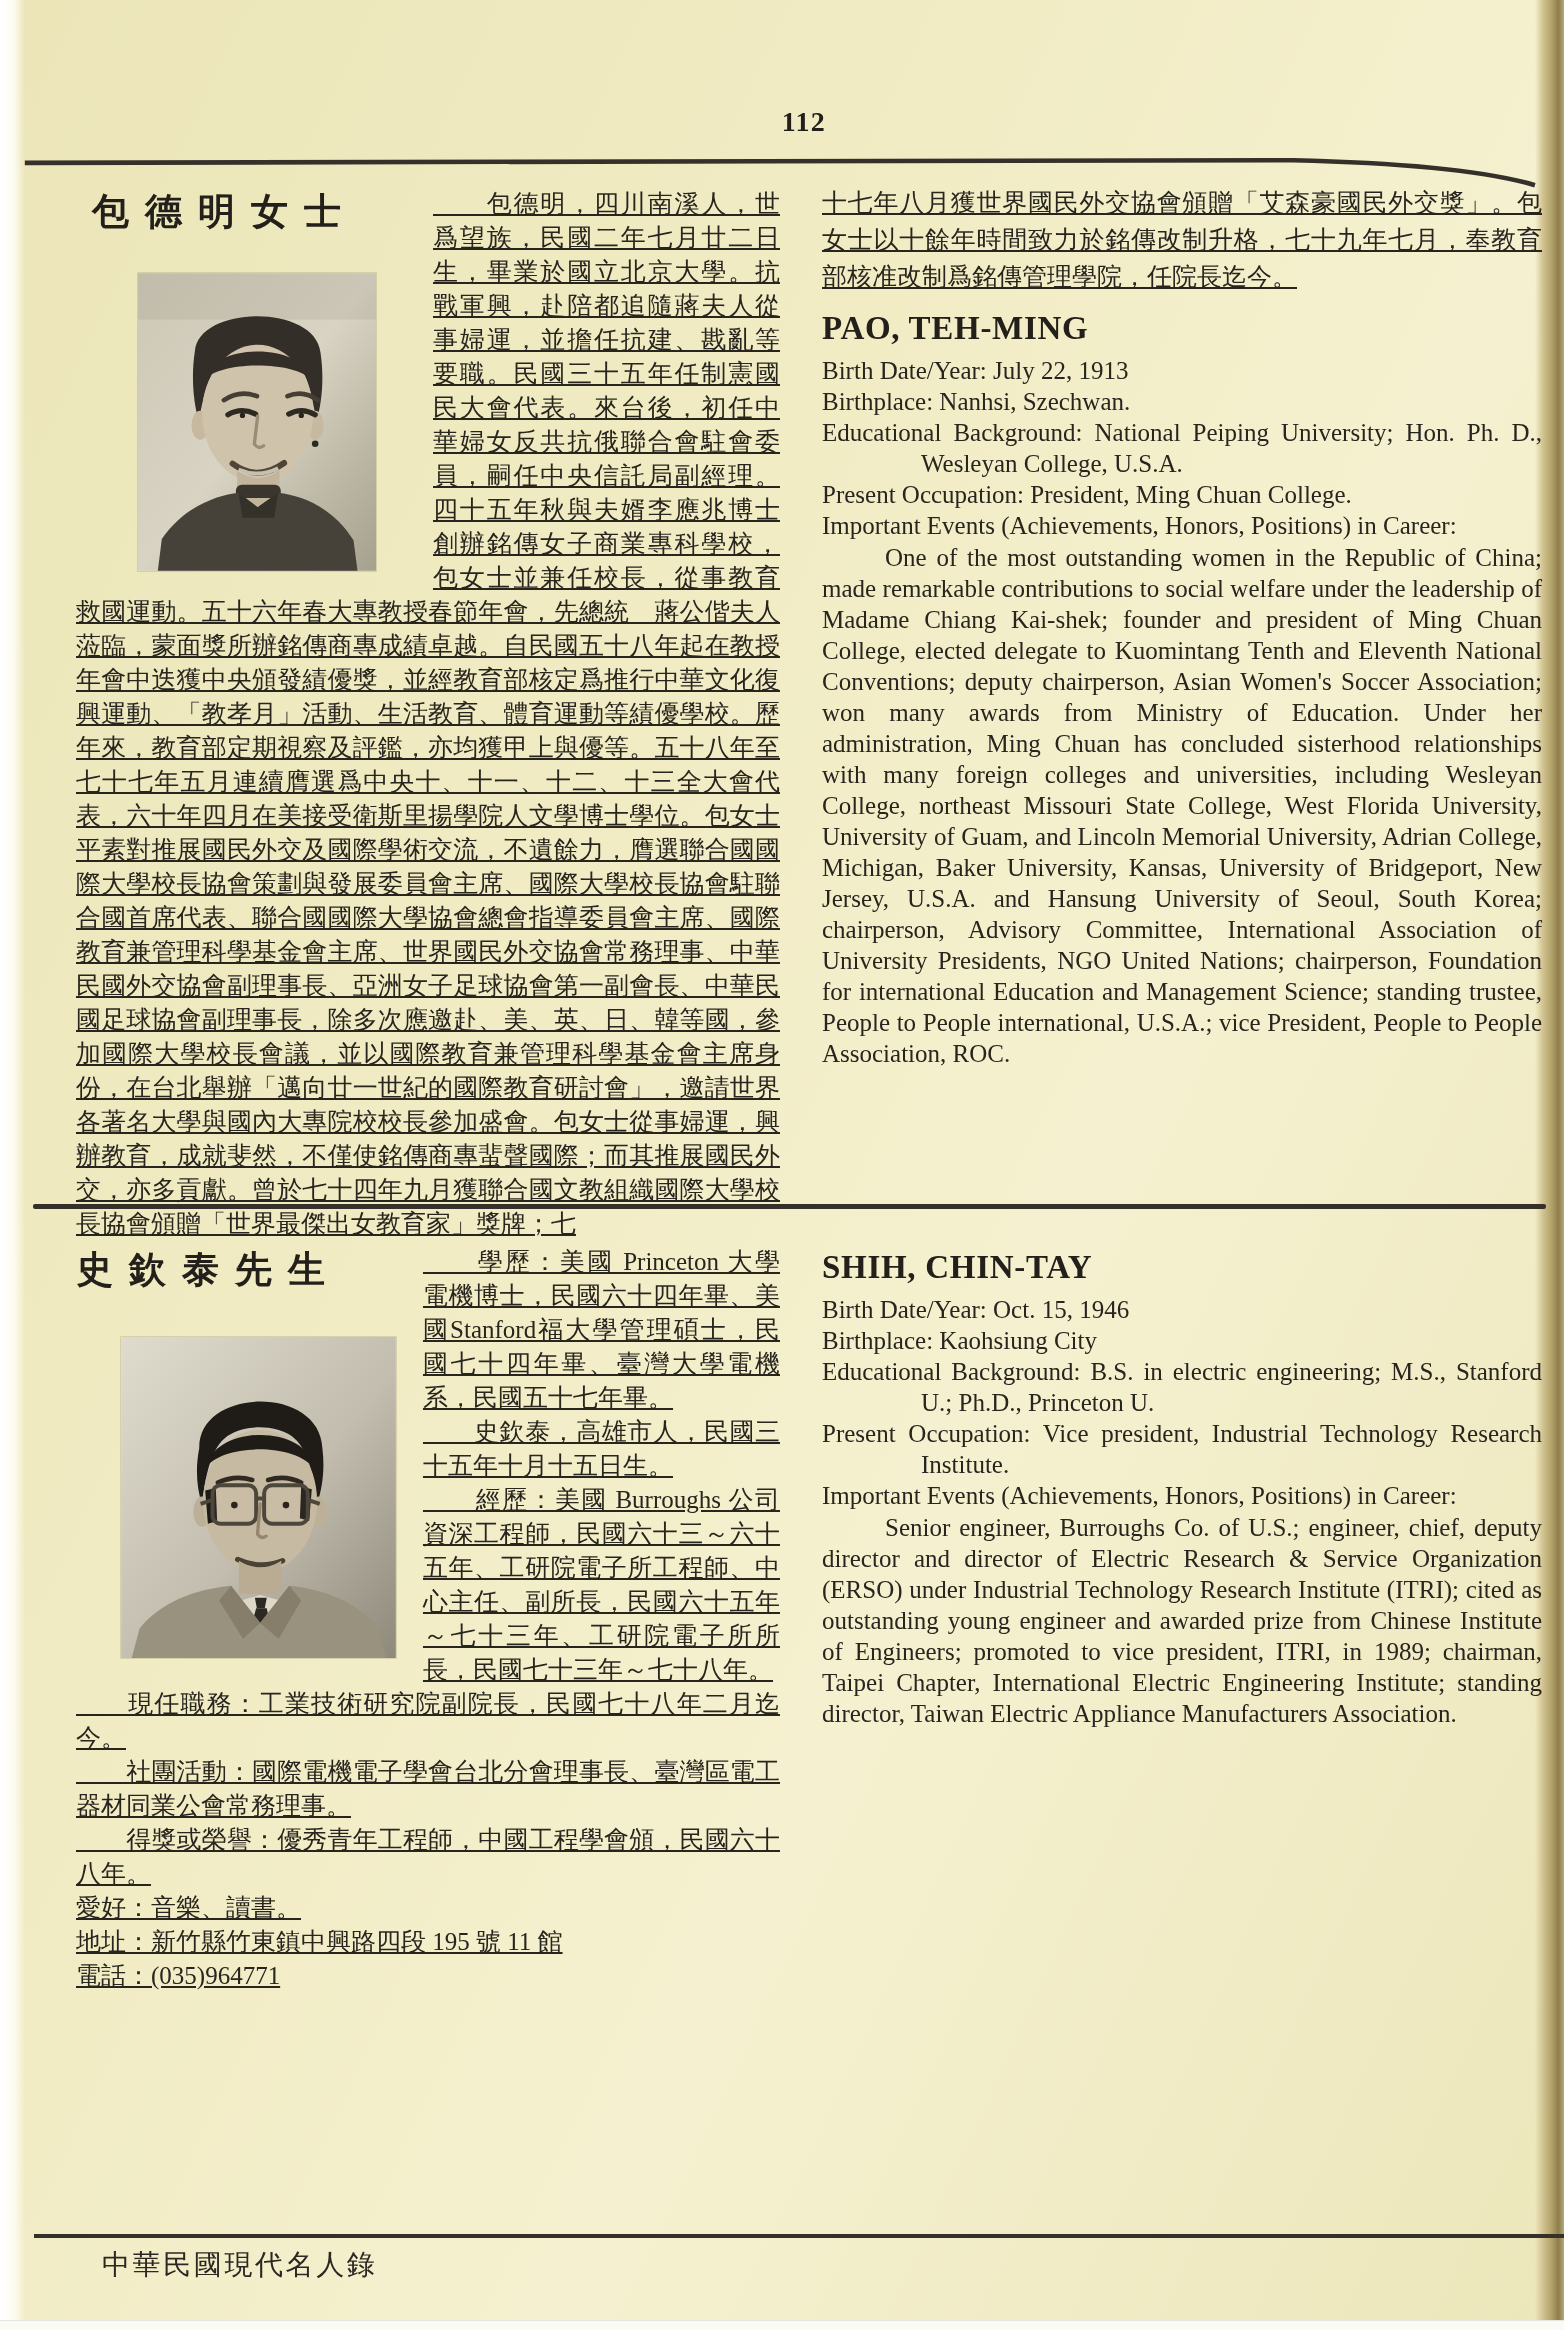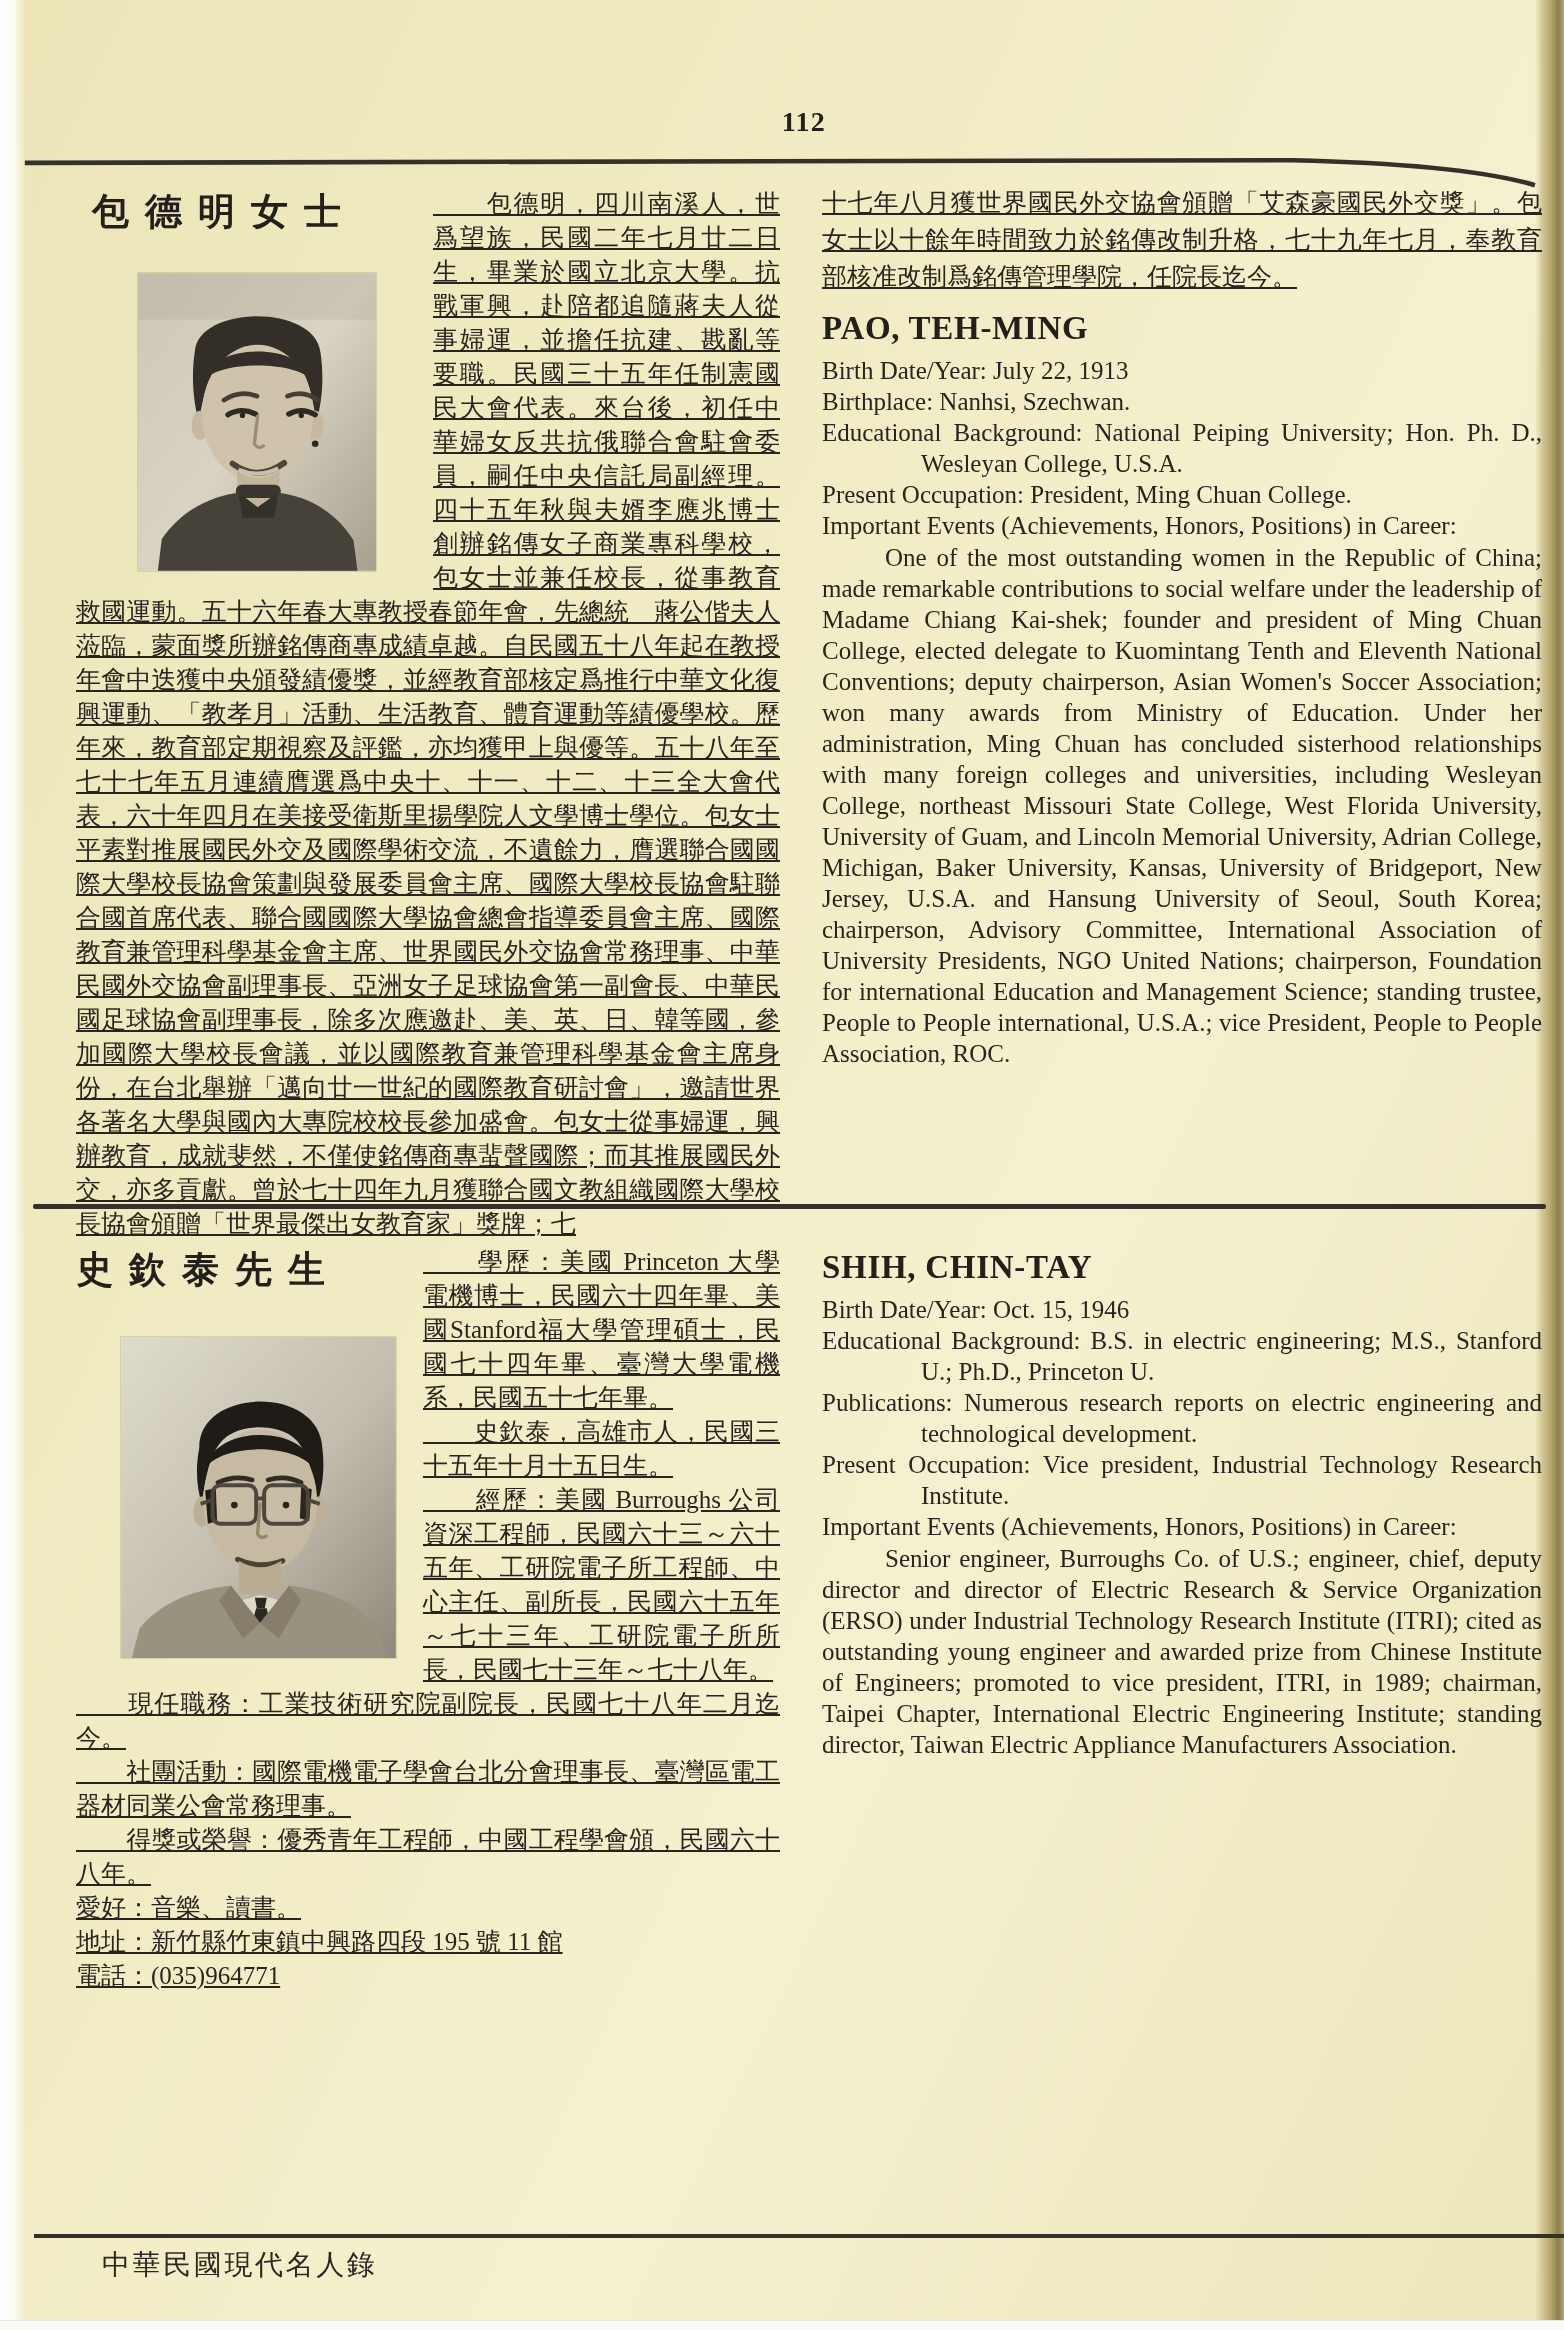--- a/index.html
+++ b/index.html
@@ -173,22 +173,22 @@
       <p>地址：新竹縣竹東鎮中興路四段 195 號 11 館</p>
       <p>電話：(035)964771</p>
     </div>
     <div class="clear"></div>
   </div>
 
   <div class="col col-2-right">
     <h3 class="en-heading" style="margin-top:0;">SHIH, CHIN-TAY</h3>
     <div class="en">
       <p class="field">Birth Date/Year: Oct. 15, 1946</p>
+      <p class="field">Birthplace: Kaohsiung City</p>
       <p class="field">Educational Background: B.S. in electric engineering; M.S., Stanford U.; Ph.D., Princeton U.</p>
-      <p class="field">Publications: Numerous research reports on electric engineering and technological development.</p>
       <p class="field">Present Occupation: Vice president, Industrial Technology Research Institute.</p>
       <p class="field no-hang">Important Events (Achievements, Honors, Positions) in Career:</p>
       <p class="career">Senior engineer, Burroughs Co. of U.S.; engineer, chief, deputy director and director of Electric Research &amp; Service Organization (ERSO) under Industrial Technology Research Institute (ITRI); cited as outstanding young engineer and awarded prize from Chinese Institute of Engineers; promoted to vice president, ITRI, in 1989; chairman, Taipei Chapter, International Electric Engineering Institute; standing director, Taiwan Electric Appliance Manufacturers Association.</p>
     </div>
   </div>
 
   <div class="rule-bottom"></div>
   <div class="footer-title">中華民國現代名人錄</div>
 
 </div>

